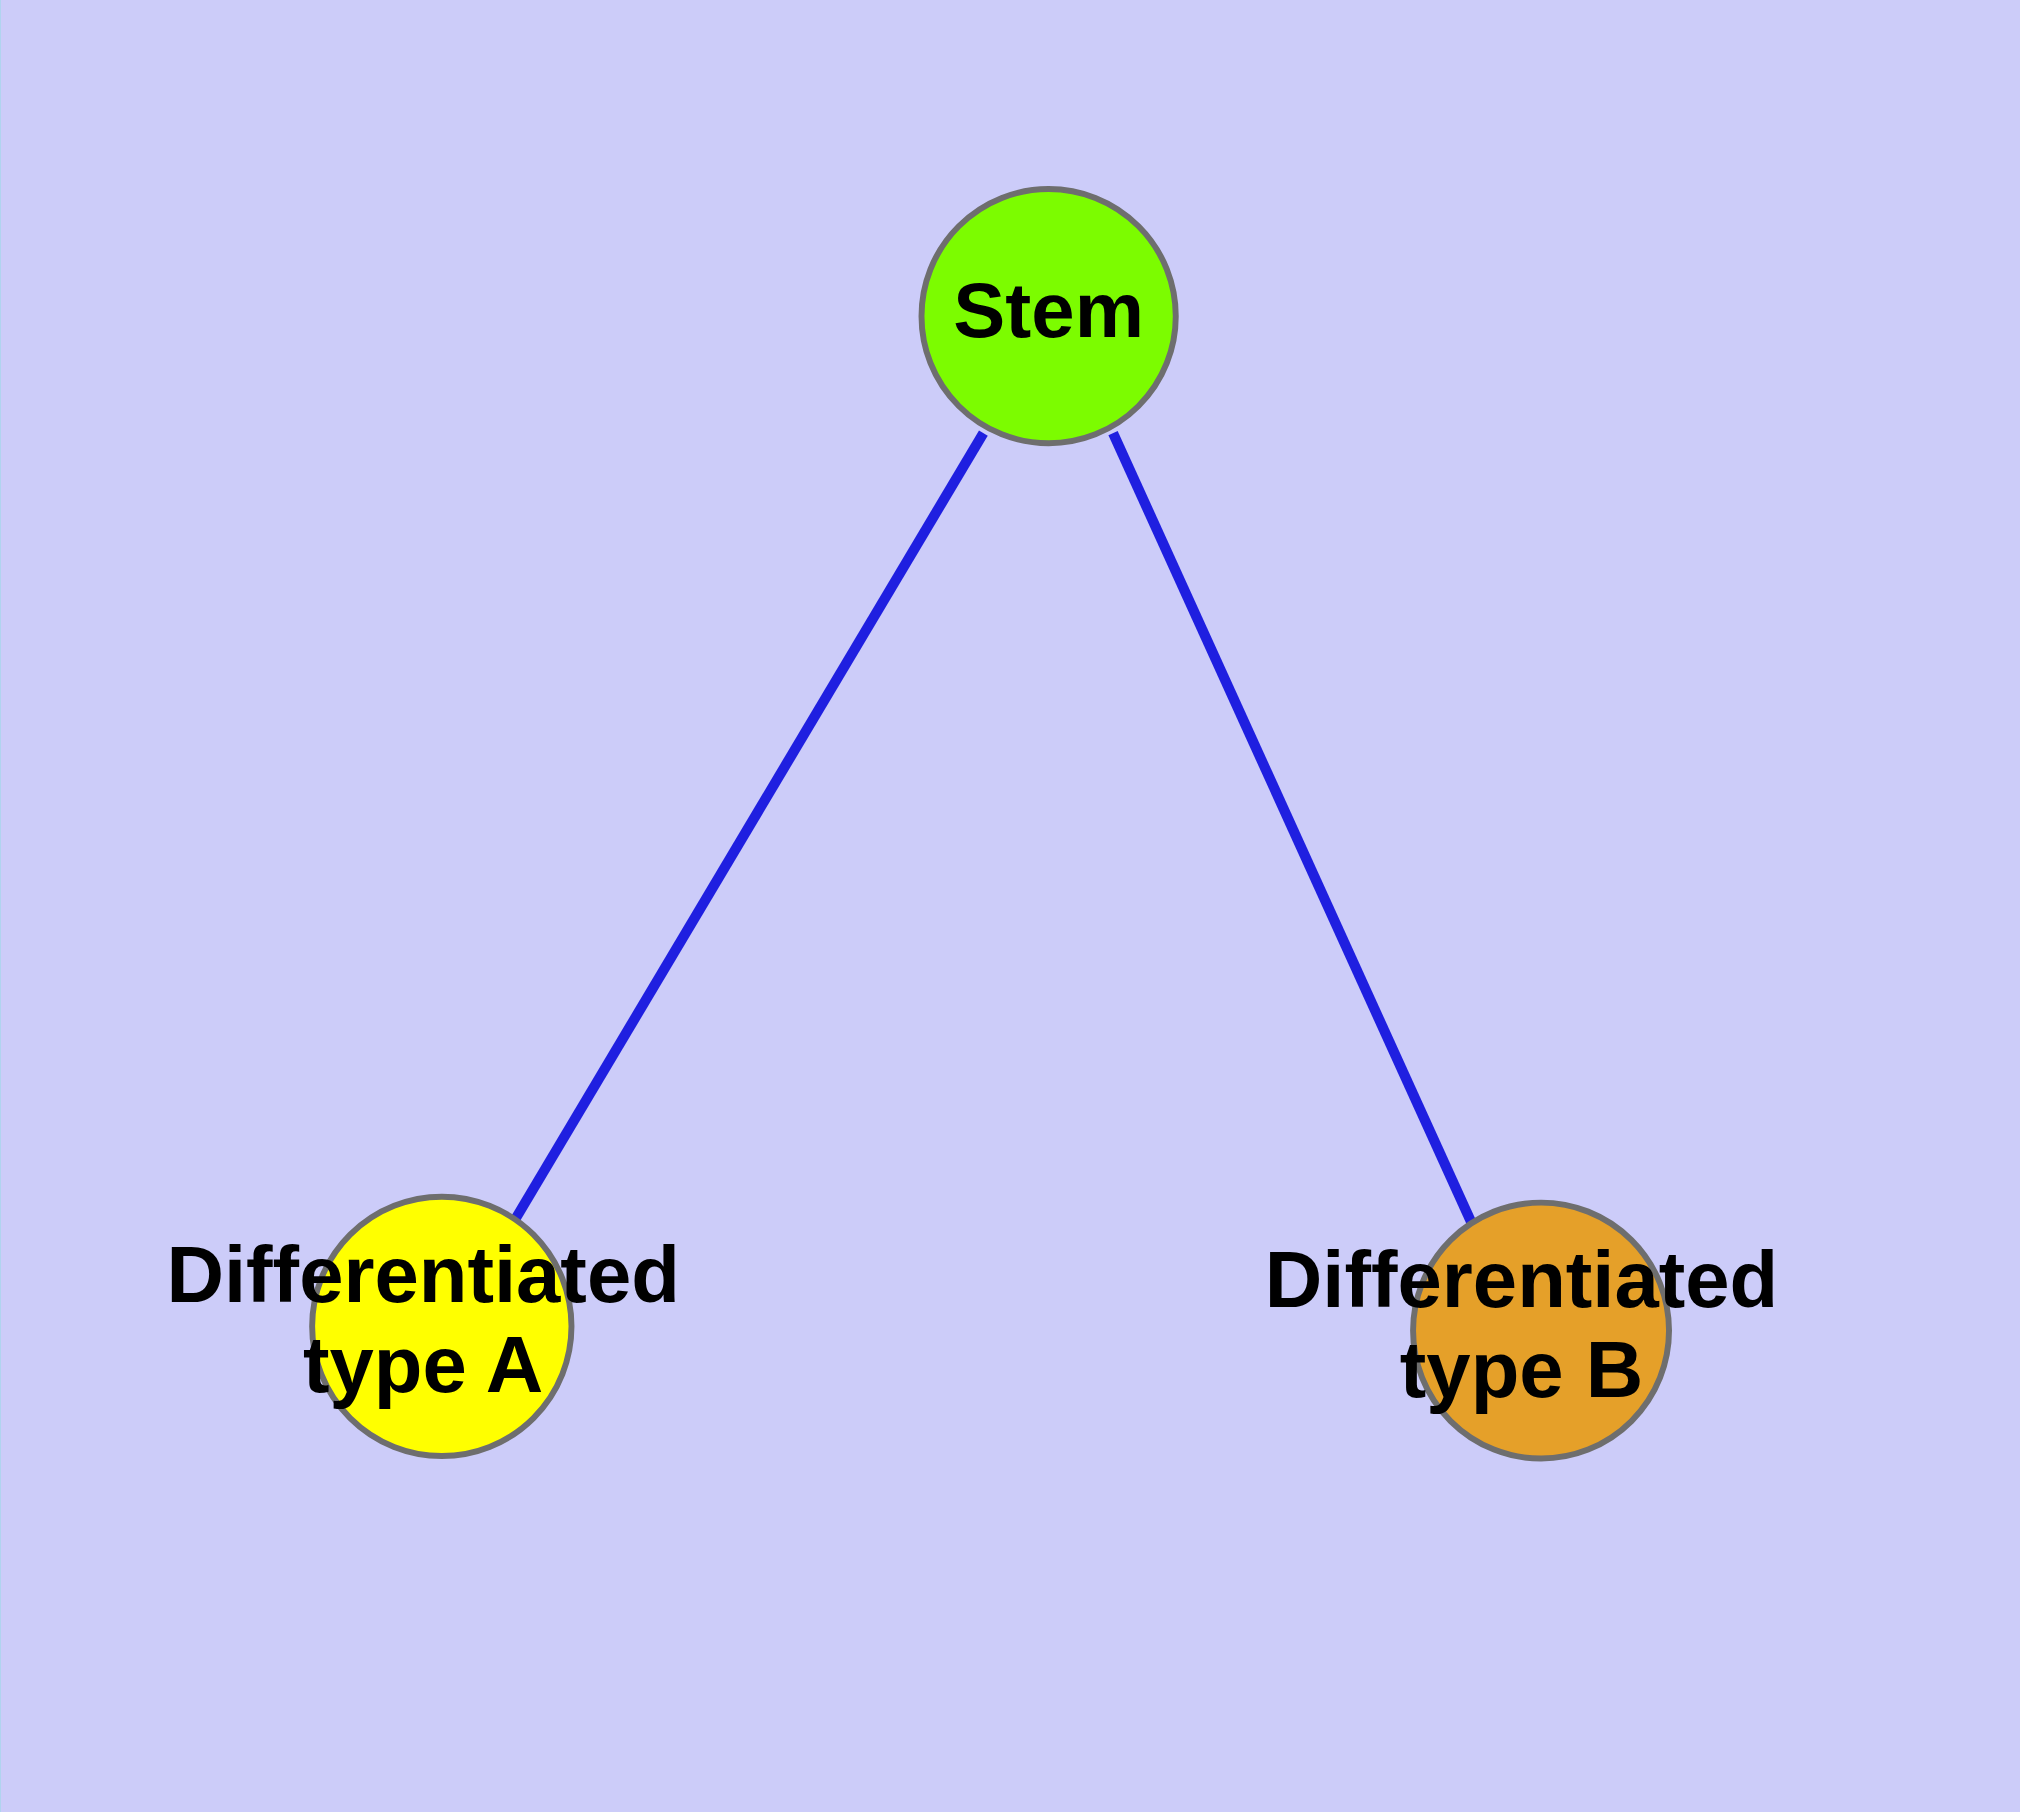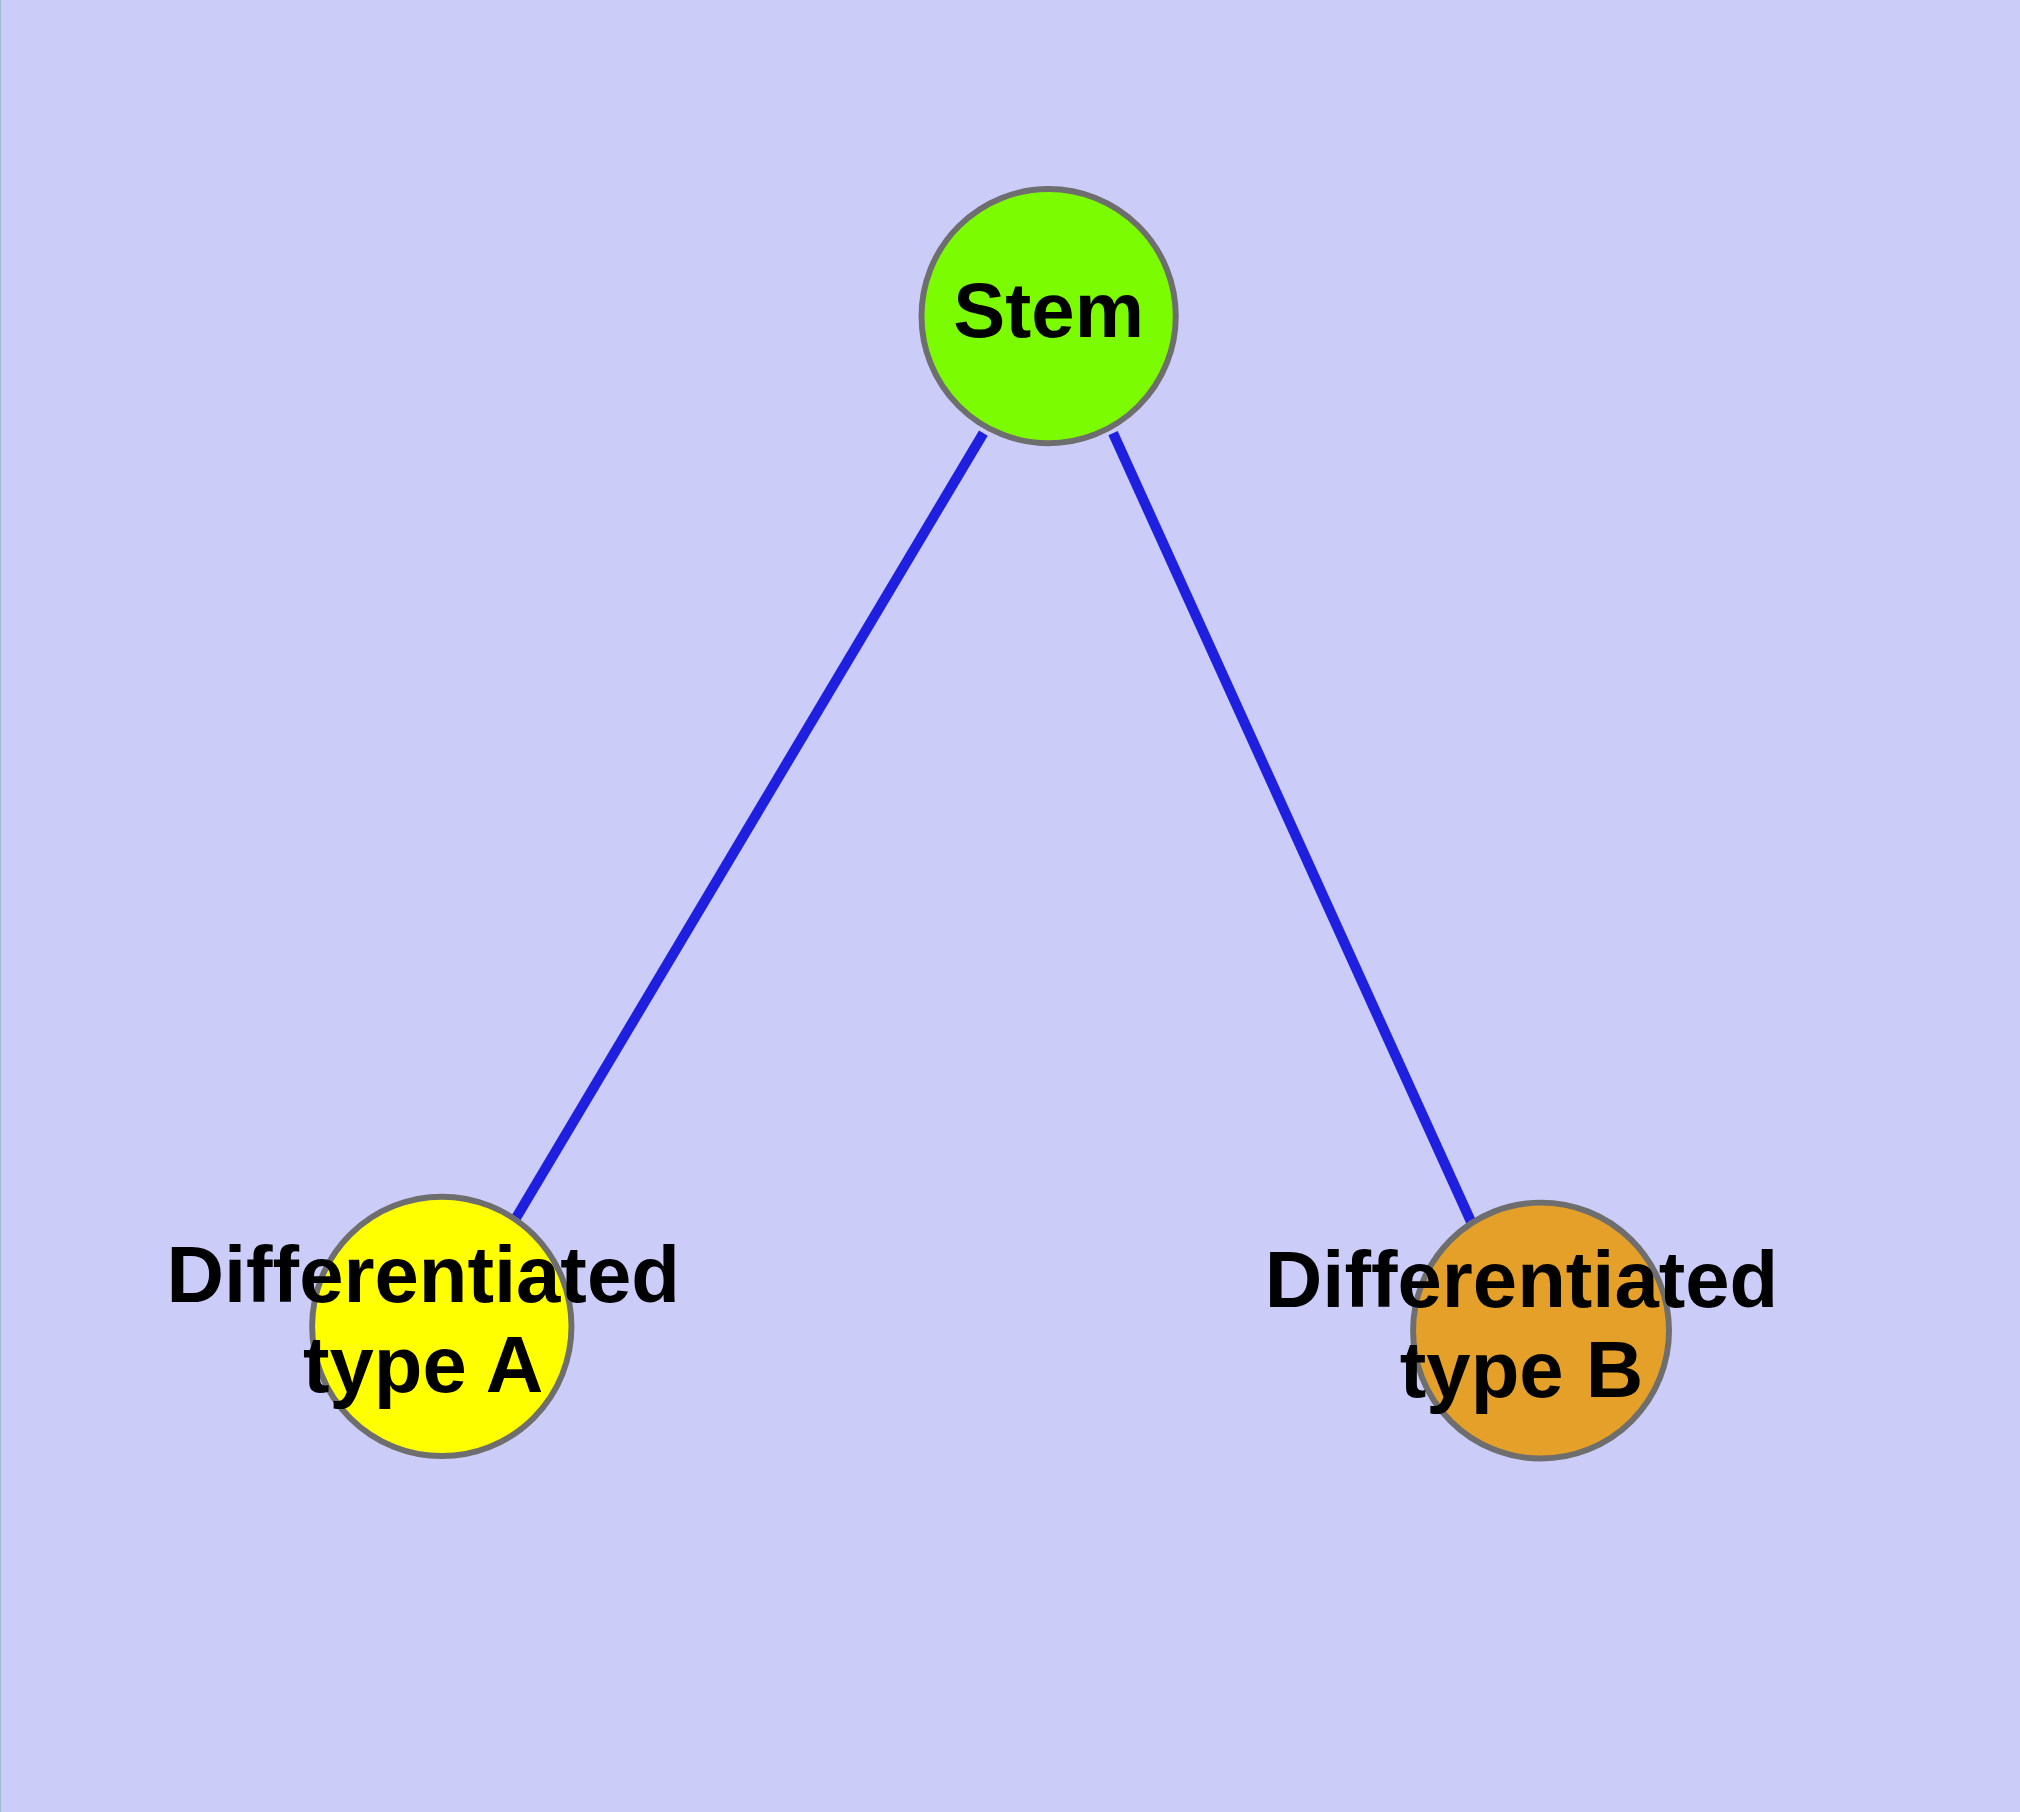--- a/index.html
+++ b/index.html
@@ -30,21 +30,21 @@
     fill: #000000;
     text-anchor: middle;
     dominant-baseline: middle;
     paint-order: normal;
     white-space: pre;
   }
 </style>
 </head>
 <body>
 
-<div id="canvas-root" style="width: 2021px; height: 1812px; background: #15803d;">
+<div id="canvas-root" style="width: 2021px; height: 1812px; background: #5eead4;">
 
   <svg id="graph-svg" viewBox="0 0 2384 2138" xmlns="http://www.w3.org/2000/svg" style="width: 2021px; height: 1812px;">
 
     <rect x="0" y="0" width="2384" height="2138" fill="#ccccf9"></rect>
 
     <g>
       <line class="graph-edge" id="edge0" x1="1160" y1="511" x2="608" y2="1438" stroke="#1f1fe0" stroke-width="12" stroke-linecap="butt"></line>
       <line class="graph-edge" id="edge1" x1="1313" y1="511" x2="1736" y2="1443" stroke="#1f1fe0" stroke-width="12" stroke-linecap="butt"></line>
     </g>
 

